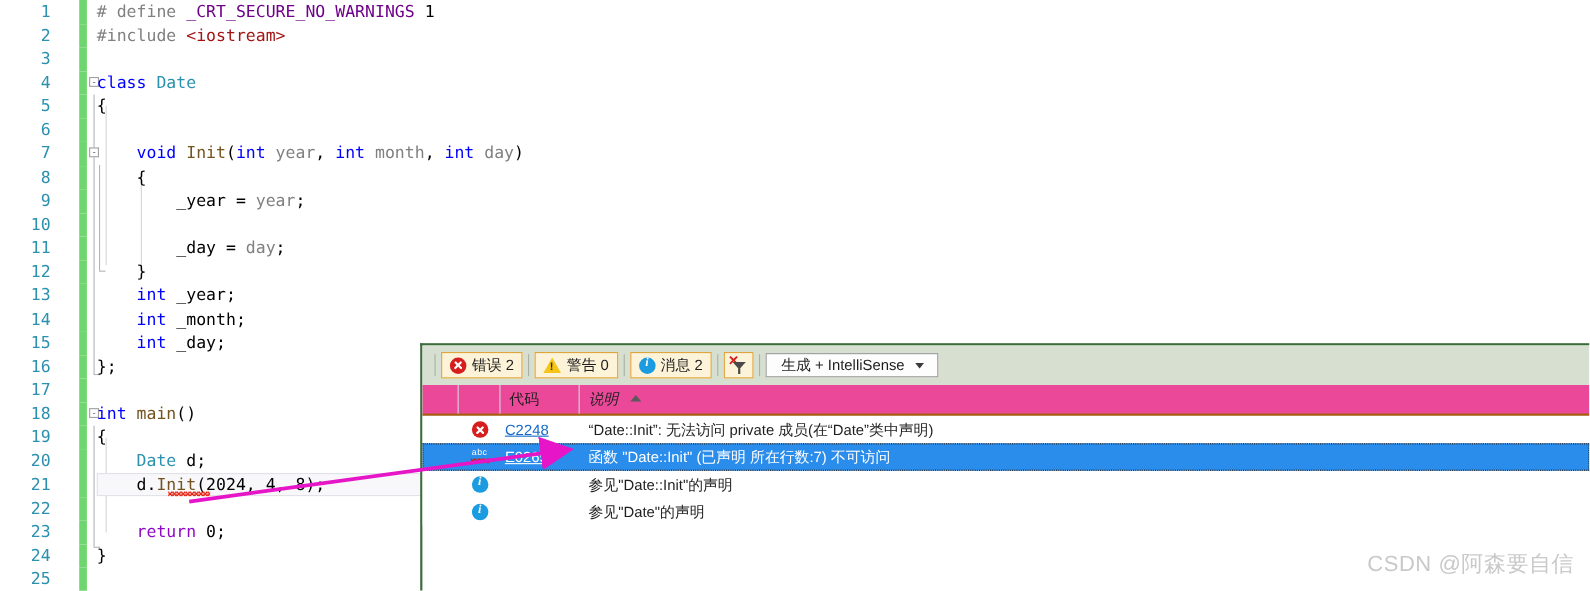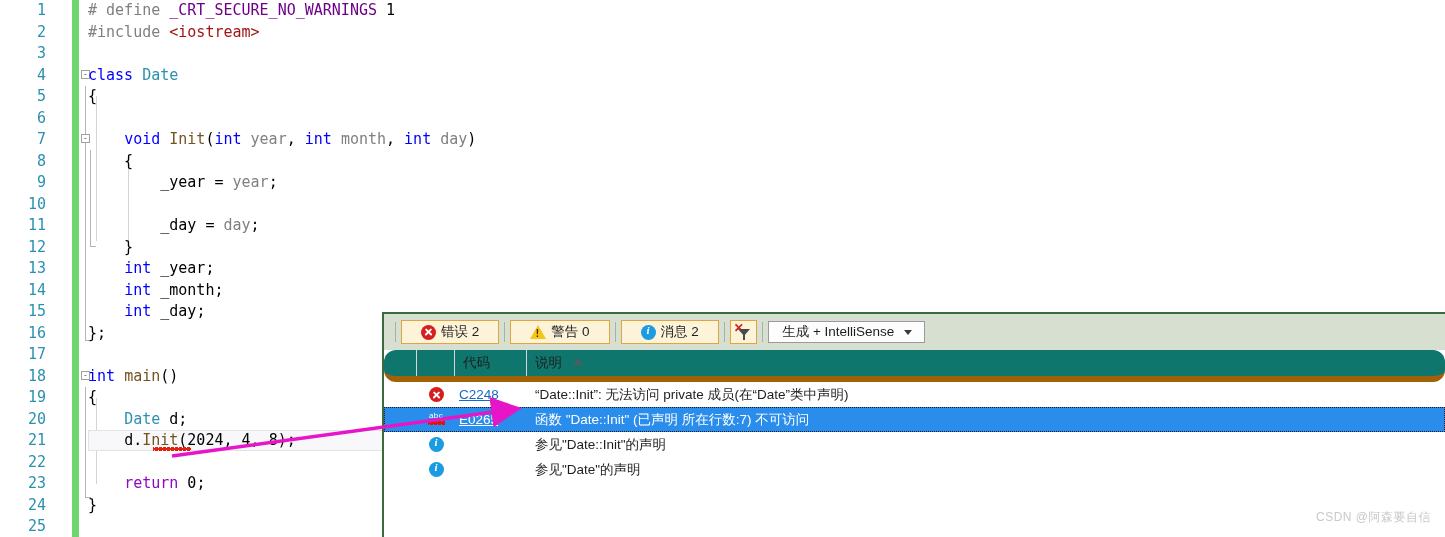--- a/index.html
+++ b/index.html
@@ -87,21 +87,21 @@
     padding:0 4px 0 6px;box-sizing:border-box;font-size:13.5px;color:#1e1e1e;
   }
   .vsdropdown .cap{white-space:nowrap;}
   .caret{
     width:0;height:0;border-left:4px solid transparent;border-right:4px solid transparent;
     border-top:5px solid #3a3a3a;margin-left:10px;
   }
   .sep{width:1px;height:20px;background:#a8b2a4;margin:0 5px;}
   .tgl{
     height:24px;display:flex;align-items:center;gap:5px;
-    background:#FDF3D8;border:1px solid #E0A53C;padding:0 19px;
+    background:#FDF3D8;border:1px solid #E0A53C;padding:0 7px;
     box-sizing:border-box;font-size:13.5px;color:#1e1e1e;white-space:nowrap;
   }
   .tgl.iconly{padding:0 4px;}
 
   
   .ico-err{width:15px;height:15px;border-radius:50%;background:#D61E1E;position:relative;flex:0 0 auto;}
   .ico-err:before,.ico-err:after{
     content:"";position:absolute;left:3px;top:6.5px;width:9px;height:2.4px;background:#fff;border-radius:1px;
   }
   .ico-err:before{transform:rotate(45deg);}
@@ -127,22 +127,22 @@
   .ico-isense .abc{position:absolute;left:0;top:0;width:22px;text-align:center;font-size:8px;color:#3a3a3a;
     font-family:"Liberation Sans",sans-serif;letter-spacing:.4px;}
   .ico-isense .sq{position:absolute;left:3px;top:10px;width:17px;height:4px;
     background-image:repeating-linear-gradient(135deg,#E51400 0 1px,transparent 1px 2px),
                      repeating-linear-gradient(45deg,#E51400 0 1px,transparent 1px 2px);
     background-size:4px 4px;}
   .row.sel .ico-isense .abc{color:#ffffff;}
 
   
   #errheader{
-    display:flex;height:26px;align-items:center;background:#0f766e;
-    border-bottom:6px solid #a16207;font-size:13.5px;color:#1e1e1e;border-radius:12px;
+    display:flex;height:26px;align-items:center;background:#ec4899;
+    border-bottom:2px solid #a16207;font-size:13.5px;color:#1e1e1e;
   }
   #errheader .hc{height:26px;line-height:26px;box-sizing:border-box;padding-left:8px;
     border-right:1px solid #D6D6DE;white-space:nowrap;}
   .sortarrow{display:inline-block;width:0;height:0;border-left:5px solid transparent;
     border-right:5px solid transparent;border-bottom:6px solid #5a5a5a;
     margin-left:7px;vertical-align:2px;}
 
   .row{display:flex;height:25px;align-items:center;font-size:13.5px;color:#1e1e1e;background:#fff;}
   .row.sel{background:#2A8CEB;color:#ffffff;outline:1px dotted #1a1a1a;outline-offset:-1px;}
   .c-pad{width:33px;flex:0 0 33px;}
@@ -150,21 +150,21 @@
   .c-code{width:72px;flex:0 0 72px;padding-left:4px;box-sizing:border-box;white-space:nowrap;}
   .c-desc{flex:1 1 auto;padding-left:8px;white-space:nowrap;overflow:hidden;}
   .codelink{color:#1569C7;text-decoration:underline;}
   .row.sel .codelink{color:#ffffff;}
 
   
   #annot{position:absolute;left:0;top:0;width:1445px;height:537px;pointer-events:none;}
 
   
   #watermark{
-    position:absolute;right:14px;bottom:11px;color:#C9C9C9;font-size:12px;
+    position:absolute;right:14px;bottom:11px;color:#C9C9C9;font-size:20px;
     font-family:"Liberation Sans","DejaVu Sans",sans-serif;letter-spacing:.5px;
   }
 </style>
 </head>
 <body>
 
 <div id="editor">
 
   <div class="guide" style="left:96px;top:96px;height:145px;"></div>
   <div class="guide" style="left:128px;top:160px;height:82px;"></div>
@@ -248,21 +248,21 @@
     <div class="vsdropdown" style="width:157px;justify-content:center;">
       <span class="cap">生成 + IntelliSense</span>
       <span class="caret"></span>
     </div>
   </div>
 
   <div id="errheader">
     <div class="hc c-pad"></div>
     <div class="hc c-icon"></div>
     <div class="hc c-code"><span>代码</span></div>
-    <div class="hc c-desc" style="border-right:none;">
+    <div class="hc c-desc" style="border-right:none;font-style:italic;">
       <span>说明</span>
       <span class="sortarrow"></span>
     </div>
   </div>
 
   <div id="errrows">
       <div class="row">
         <div class="c-pad"></div>
         <div class="c-icon">
           <span class="ico-err"></span>

